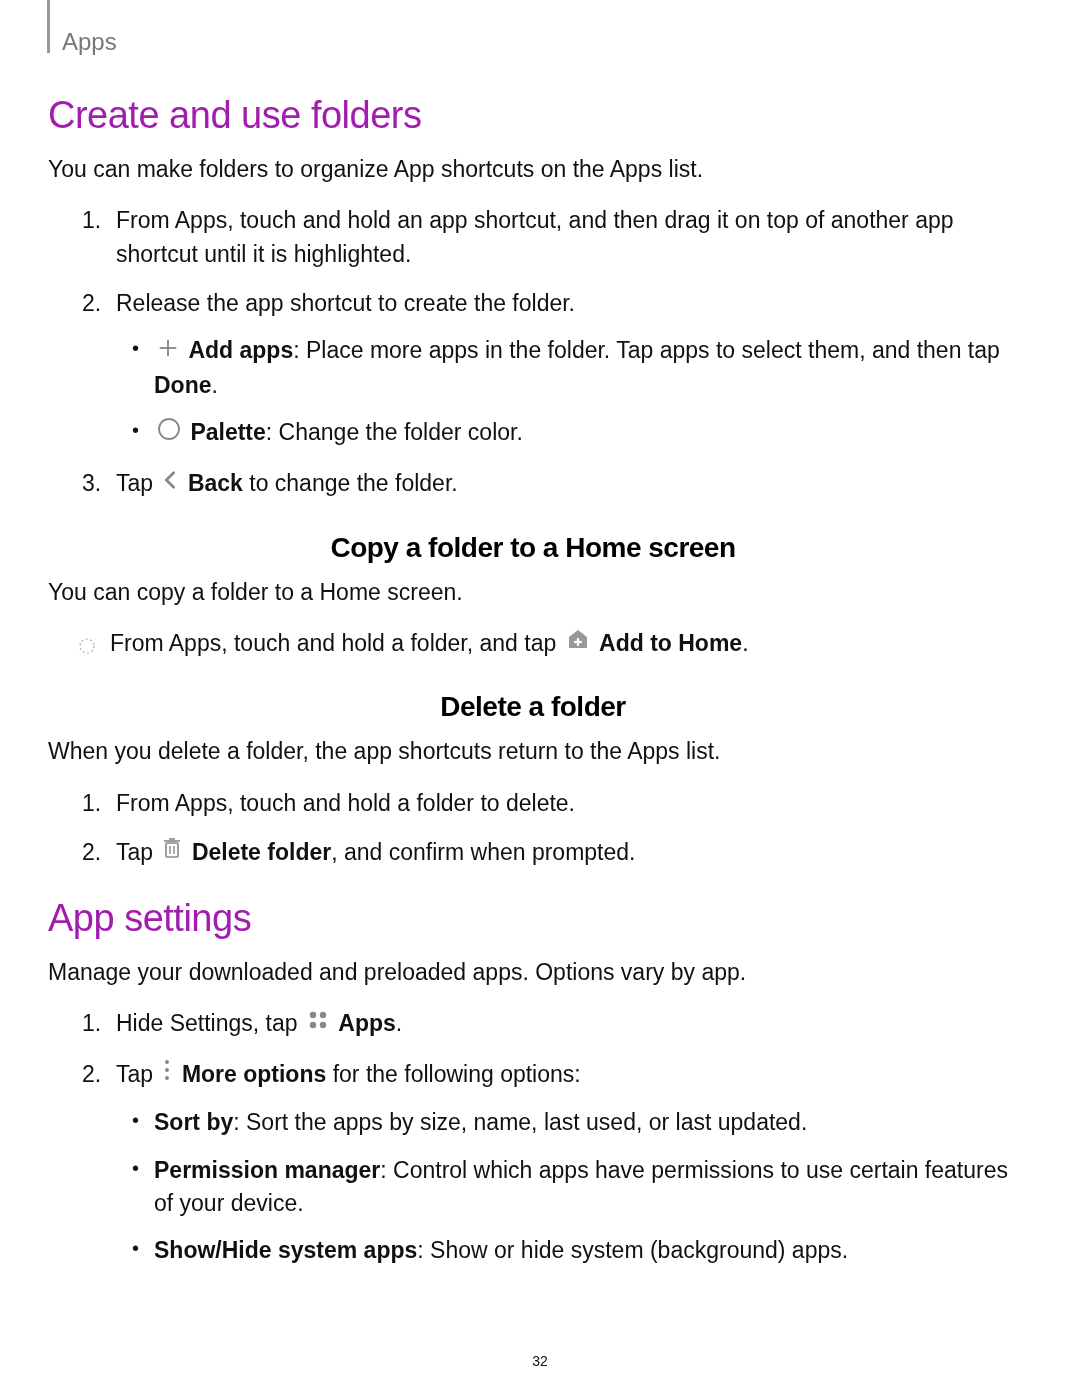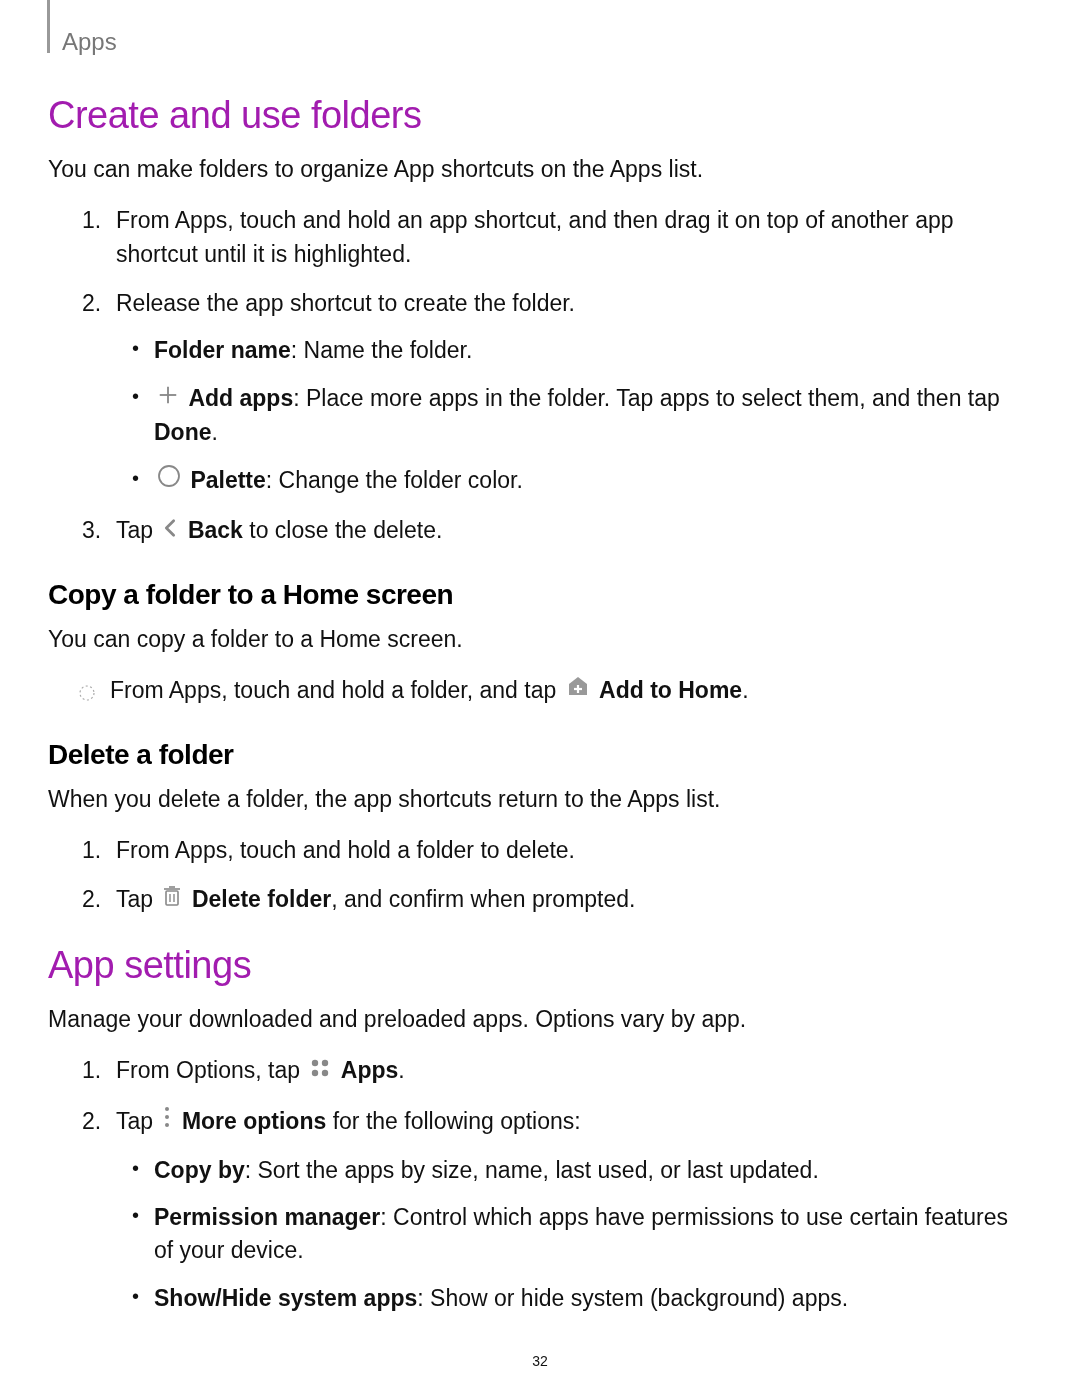--- a/index.html
+++ b/index.html
@@ -36,20 +36,21 @@
       color: #a21caf;
       letter-spacing: -0.5px;
       margin: 26px 0 16px 0;
     }
     .h3 {
       font-size: 28px;
       font-weight: 700;
       color: #000;
       letter-spacing: -0.5px;
       margin: 30px 0 12px 0;
+      text-align: center;
     }
     .para {
       font-size: 23px;
       line-height: 1.45;
       margin-bottom: 18px;
       color: #111;
     }
     ol {
       list-style: none;
       counter-reset: item;
@@ -134,23 +135,20 @@
 <div class="header-label">Apps</div>
 
 <h2 class="h2">Create and use folders</h2>
 <p class="para">You can make folders to organize App shortcuts on the Apps list.</p>
 
 <ol>
   <li>From Apps, touch and hold an app shortcut, and then drag it on top of another app shortcut until it is highlighted.</li>
   <li>
     <span>Release the app shortcut to create the folder.</span>
     <ul class="bullet nested">
-      <li>
-        <span class="bold">Folder name</span><span>: Name the folder.</span>
-      </li>
       <li>
         <span class="icon">
           <svg width="22" height="22" viewBox="0 0 24 24">
               <line x1="12" y1="3" x2="12" y2="21" stroke="#888" stroke-width="2"></line>
               <line x1="3" y1="12" x2="21" y2="12" stroke="#888" stroke-width="2"></line>
             </svg>
         </span>
         <span class="bold">Add apps</span><span>: Place more apps in the folder. Tap apps to select them, and then tap </span><span class="bold">Done</span><span>.</span>
       </li>
       <li>
@@ -162,21 +160,21 @@
         <span class="bold">Palette</span><span>: Change the folder color.</span>
       </li>
     </ul>
   </li>
   <li>
     <span>Tap </span><span class="icon">
       <svg width="16" height="22" viewBox="0 0 16 24">
           <polyline points="12,4 4,12 12,20" fill="none" stroke="#888" stroke-width="3" stroke-linecap="round" stroke-linejoin="round"></polyline>
         </svg>
     </span>
-    <span class="bold">Back</span><span> to close the delete.</span>
+    <span class="bold">Back</span><span> to change the folder.</span>
   </li>
 </ol>
 
 <h3 class="h3">Copy a folder to a Home screen</h3>
 <p class="para">You can copy a folder to a Home screen.</p>
 <ul class="circle">
   <li>
     <span class="circle-marker">
       <svg width="18" height="18" viewBox="0 0 18 18">
           <circle cx="9" cy="9" r="7" fill="none" stroke="#aaa" stroke-width="1.2" stroke-dasharray="2 2.5"></circle>
@@ -208,42 +206,42 @@
         </svg>
     </span>
     <span class="bold">Delete folder</span><span>, and confirm when prompted.</span>
   </li>
 </ol>
 
 <h2 class="h2">App settings</h2>
 <p class="para">Manage your downloaded and preloaded apps. Options vary by app.</p>
 <ol>
   <li>
-    <span>From Options, tap </span><span class="icon">
+    <span>Hide Settings, tap </span><span class="icon">
       <svg width="22" height="22" viewBox="0 0 22 22">
           <circle cx="6" cy="6" r="3.2" fill="#888"></circle>
           <circle cx="16" cy="6" r="3.2" fill="#888"></circle>
           <circle cx="6" cy="16" r="3.2" fill="#888"></circle>
           <circle cx="16" cy="16" r="3.2" fill="#888"></circle>
         </svg>
     </span>
     <span class="bold">Apps</span><span>.</span>
   </li>
   <li>
     <span>Tap </span><span class="icon">
       <svg width="10" height="24" viewBox="0 0 10 24">
           <circle cx="5" cy="4" r="2" fill="#888"></circle>
           <circle cx="5" cy="12" r="2" fill="#888"></circle>
           <circle cx="5" cy="20" r="2" fill="#888"></circle>
         </svg>
     </span>
     <span class="bold">More options</span><span> for the following options:</span>
     <ul class="bullet nested">
       <li>
-        <span class="bold">Copy by</span><span>: Sort the apps by size, name, last used, or last updated.</span>
+        <span class="bold">Sort by</span><span>: Sort the apps by size, name, last used, or last updated.</span>
       </li>
       <li>
         <span class="bold">Permission manager</span><span>: Control which apps have permissions to use certain features of your device.</span>
       </li>
       <li>
         <span class="bold">Show/Hide system apps</span><span>: Show or hide system (background) apps.</span>
       </li>
     </ul>
   </li>
 </ol>

